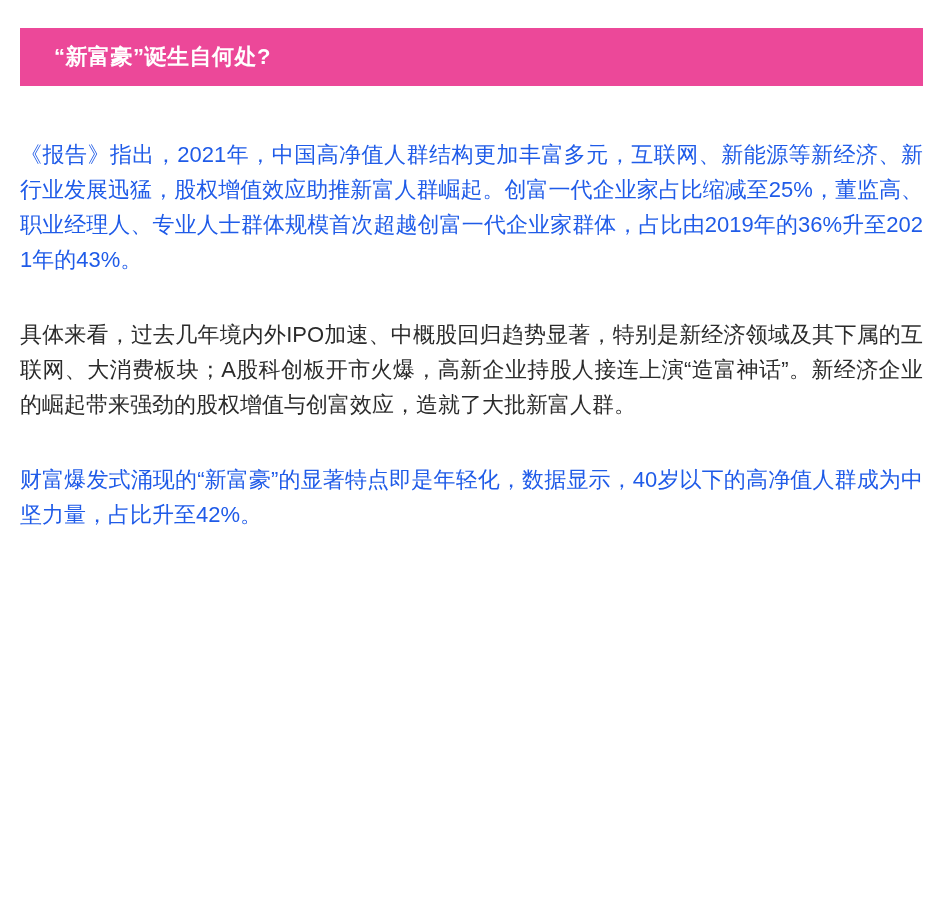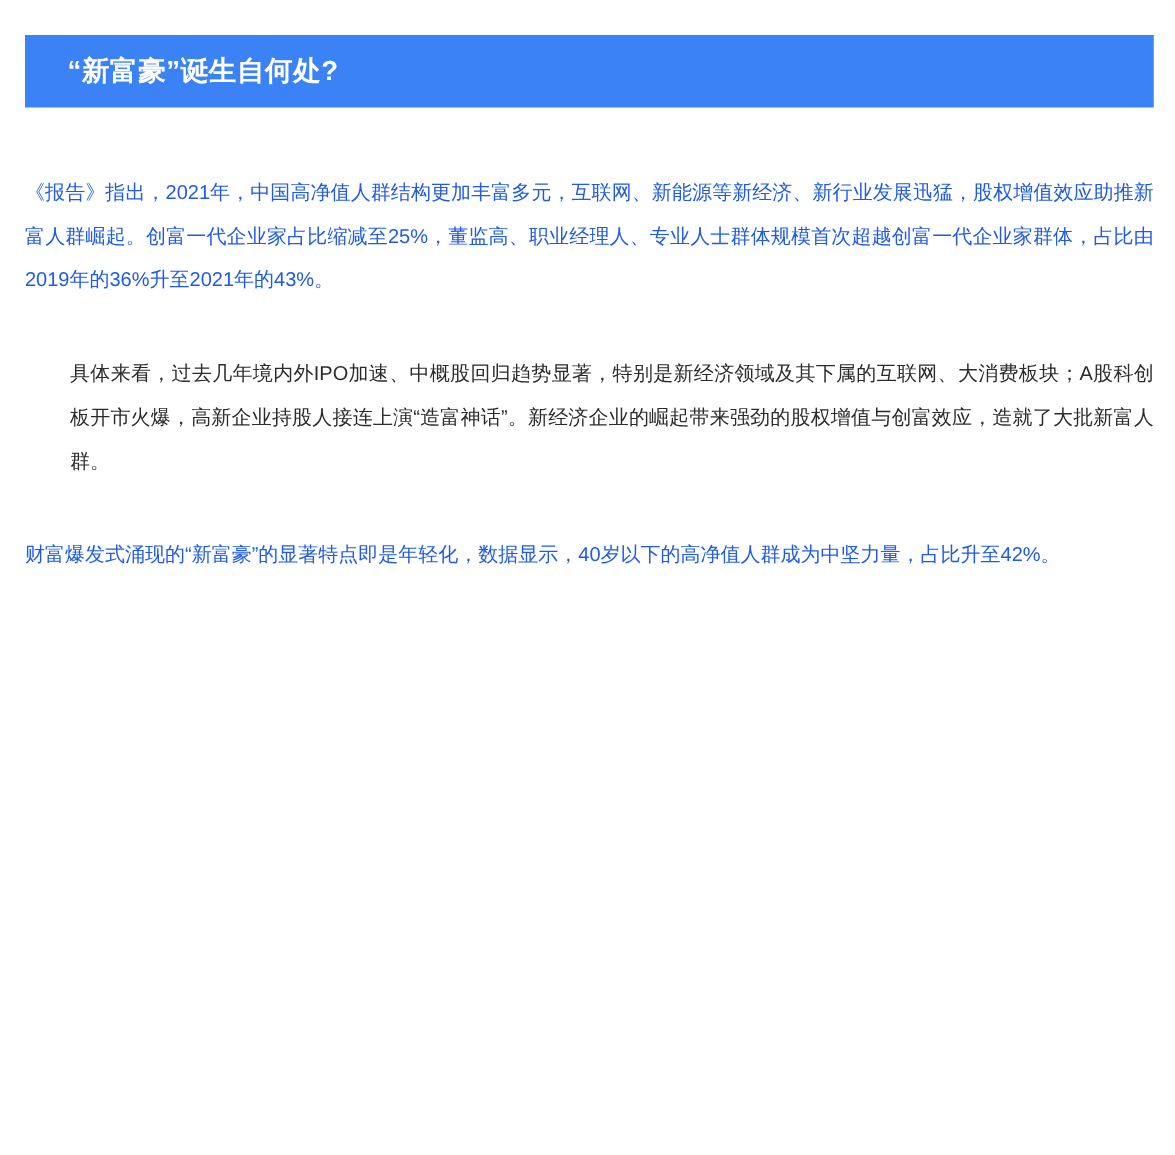--- a/index.html
+++ b/index.html
@@ -12,46 +12,46 @@
     background: #ffffff;
     font-family: "Liberation Sans", "DejaVu Sans", sans-serif;
     overflow: hidden;
   }
   .wrap {
     padding: 28px 17px 0 20px;
     box-sizing: border-box;
   }
   .title-bar {
     height: 58px;
-    background: #3b82f6;
+    background: #ec4899;
     display: flex;
     align-items: center;
     padding-left: 34px;
     box-sizing: border-box;
   }
   .title-bar h1 {
     margin: 0;
     font-size: 22px;
     line-height: 1;
     font-weight: 700;
     color: #ffffff;
     letter-spacing: 0.5px;
   }
   .article {
     margin-top: 51px;
   }
   .para {
     margin: 0 0 40px 0;
-    font-size: 16px;
+    font-size: 22px;
     line-height: 35px;
     text-align: justify;
     word-break: break-all;
   }
   .para[data-tone="blue"] { color: #1F5BE8; }
-  .para[data-tone="dark"] { color: #2B2B2B; margin-left: 36px; }
+  .para[data-tone="dark"] { color: #2B2B2B; }
 </style>
 </head>
 <body>
 
 <div class="wrap">
 
   <div class="title-bar">
     <h1>“新富豪”诞生自何处?</h1>
   </div>
 

